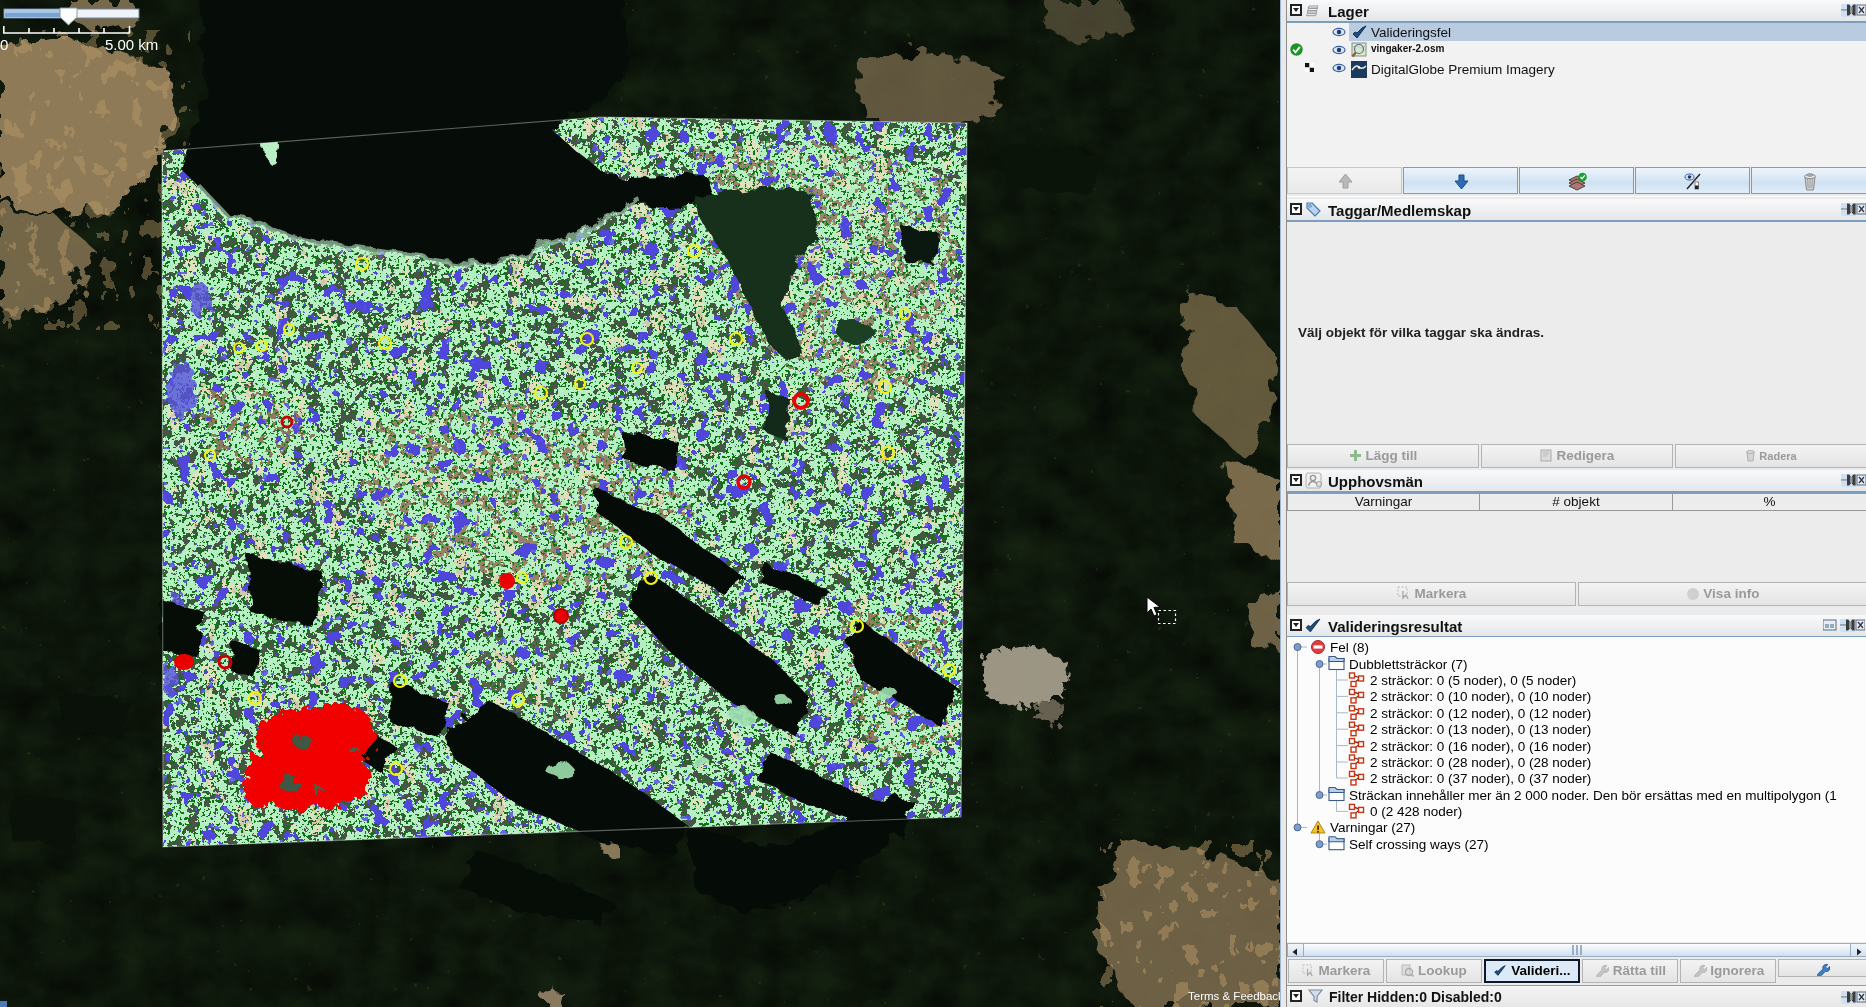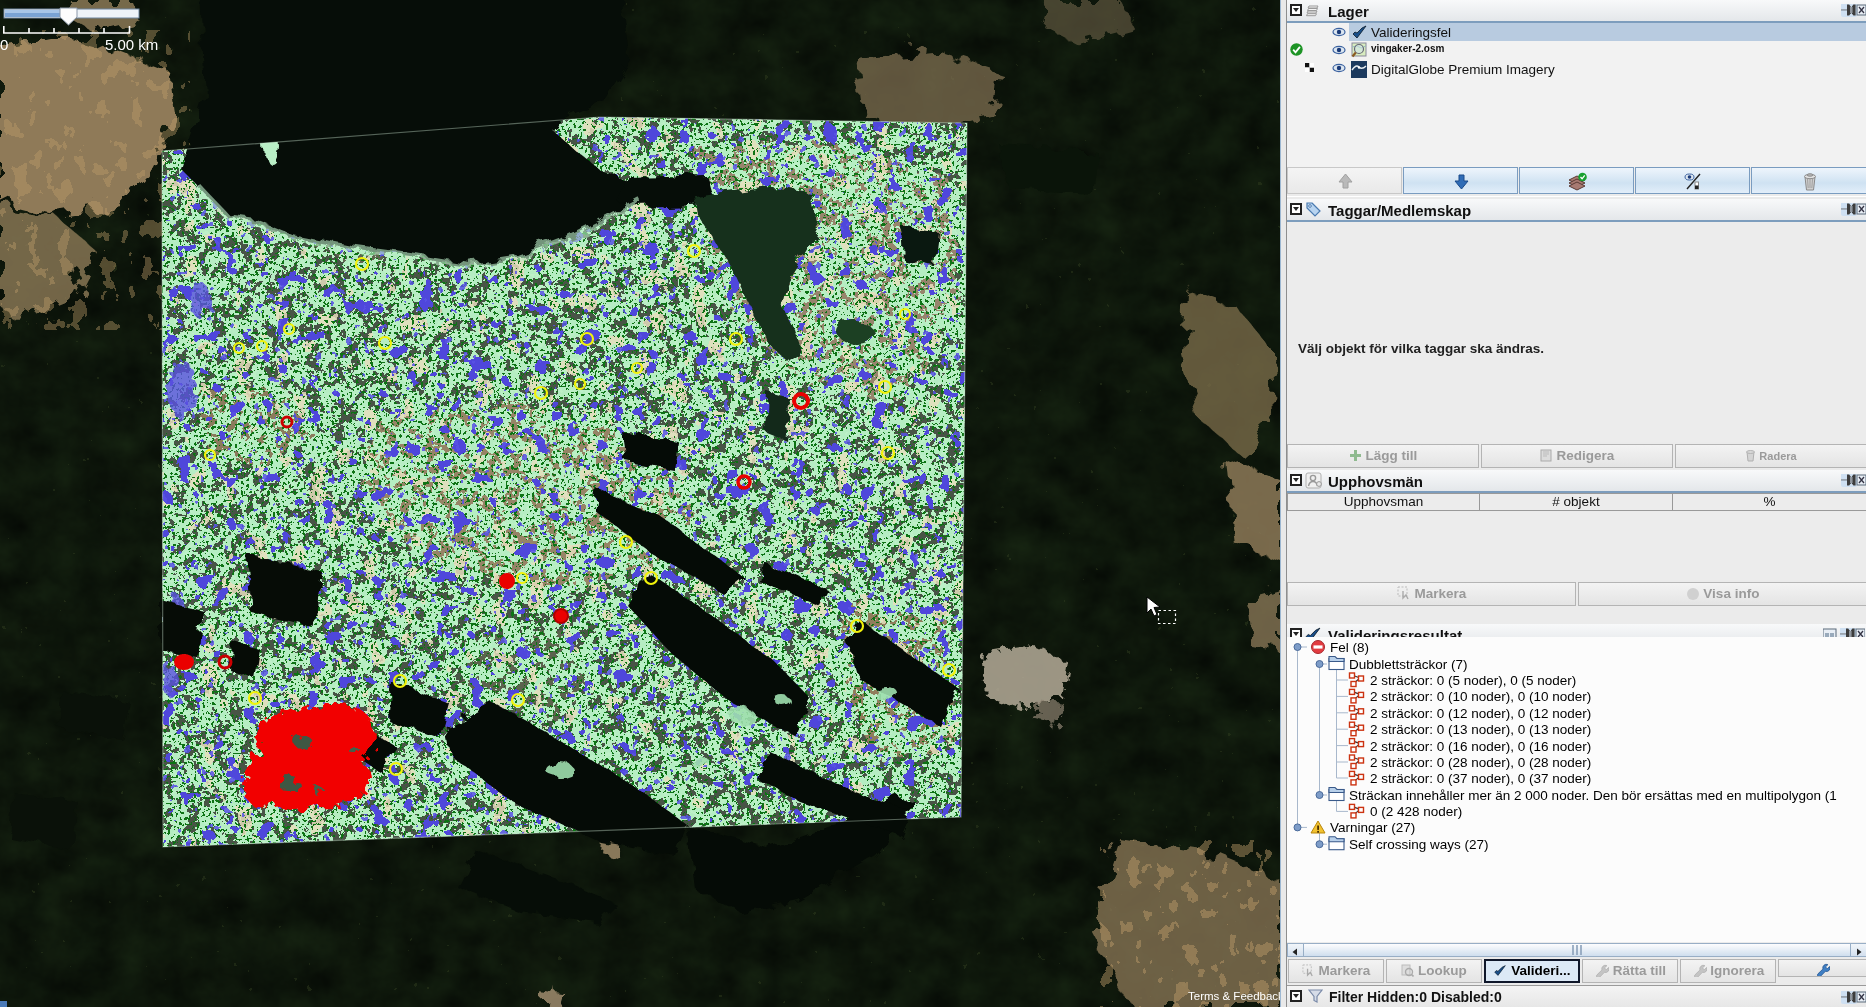--- a/index.html
+++ b/index.html
@@ -389,21 +389,21 @@
             <rect x="0" y="-1" width="16" height="14" rx="2" fill="#cfe0f2"></rect>
             <rect x="0" y="5" width="6" height="1.8" fill="#9aa4ae"></rect>
             <path d="M6,0.5 h2.2 l1.6,2.2 v6.6 l-1.6,2.2 h-2.2 z" fill="#3c3c3c"></path>
             <path d="M14.6,0.5 h-2.2 l-1.6,2.2 v6.6 l1.6,2.2 h2.2 z" fill="#3c3c3c"></path>
             <rect x="9" y="3" width="2.6" height="6" fill="#8f969e"></rect>
             <rect x="16" y="1" width="9" height="10" fill="#e8eef5" stroke="#5a6a7a"></rect>
             <path d="M18,3 l5,6 M23,3 l-5,6" stroke="#334" stroke-width="1.3"></path>
           </svg>
     </div>
     <div style="position:absolute;left:0;top:25px;width:580px;height:220px;background:#ececec;">
-      <div style="position:absolute;left:11px;top:119px;font-size:13.5px;font-weight:bold;color:#222;">Välj objekt för vilka taggar ska ändras.</div>
+      <div style="position:absolute;left:11px;top:103px;font-size:13.5px;font-weight:bold;color:#222;">Välj objekt för vilka taggar ska ändras.</div>
     </div>
     <div style="position:absolute;left:0;top:247px;width:580px;height:25px;">
       <div class="btn" style="position:absolute;left:0;top:0;width:192px;height:24px;font-size:13.5px;line-height:22px;">
         <svg style="vertical-align:-2px" width="13" height="13" viewBox="0 0 13 13">
               <path d="M5,1 h3 v4 h4 v3 h-4 v4 h-3 v-4 h-4 v-3 h4 z" fill="#8fba8f"></path>
             </svg> Lägg till</div>
       <div class="btn" style="position:absolute;left:194px;top:0;width:192px;height:24px;font-size:13.5px;line-height:22px;">
         <svg style="vertical-align:-2px" width="13" height="13" viewBox="0 0 13 13">
               <rect x="1" y="1" width="10" height="11" fill="#dcdcdc" stroke="#aaa"></rect>
               <path d="M3,3 h6 M3,5 h6 M3,7 h4" stroke="#bbb"></path>
@@ -430,40 +430,40 @@
             <rect x="0" y="-1" width="16" height="14" rx="2" fill="#cfe0f2"></rect>
             <rect x="0" y="5" width="6" height="1.8" fill="#9aa4ae"></rect>
             <path d="M6,0.5 h2.2 l1.6,2.2 v6.6 l-1.6,2.2 h-2.2 z" fill="#3c3c3c"></path>
             <path d="M14.6,0.5 h-2.2 l-1.6,2.2 v6.6 l1.6,2.2 h2.2 z" fill="#3c3c3c"></path>
             <rect x="9" y="3" width="2.6" height="6" fill="#8f969e"></rect>
             <rect x="16" y="1" width="9" height="10" fill="#e8eef5" stroke="#5a6a7a"></rect>
             <path d="M18,3 l5,6 M23,3 l-5,6" stroke="#334" stroke-width="1.3"></path>
           </svg>
     </div>
     <div style="position:absolute;left:0;top:25px;width:580px;height:19px;">
-      <div style="position:absolute;left:0;top:0;width:193px;height:18px;background:#ececec;border:1px solid #999;box-sizing:border-box;text-align:center;font-size:13.5px;color:#111;">Upphovsman</div>
+      <div style="position:absolute;left:0;top:0;width:193px;height:18px;background:#ececec;border:1px solid #999;box-sizing:border-box;text-align:center;font-size:13.5px;color:#111;">Varningar</div>
       <div style="position:absolute;left:193px;top:0;width:193px;height:18px;background:#ececec;border:1px solid #999;border-left:none;box-sizing:border-box;text-align:center;font-size:13.5px;color:#111;"># objekt</div>
       <div style="position:absolute;left:386px;top:0;width:194px;height:18px;background:#ececec;border:1px solid #999;border-left:none;box-sizing:border-box;text-align:center;font-size:13.5px;color:#111;">%</div>
     </div>
     <div style="position:absolute;left:0;top:44px;width:580px;height:68px;background:#ececec;"></div>
     <div style="position:absolute;left:0;top:114px;width:580px;height:25px;">
       <div class="btn" style="position:absolute;left:0;top:0;width:289px;height:24px;font-size:13.5px;line-height:22px;">
         <svg style="vertical-align:-2px" width="14" height="14" viewBox="0 0 14 14">
               <rect x="1" y="1" width="9" height="9" fill="none" stroke="#bbb" stroke-dasharray="2 1.5"></rect>
               <path d="M6,5 l0,7 3,-3 2,4" fill="none" stroke="#aaa" stroke-width="1.4"></path>
             </svg> Markera</div>
       <div class="btn" style="position:absolute;left:291px;top:0;width:289px;height:24px;font-size:13.5px;line-height:22px;">
         <svg style="vertical-align:-3px" width="14" height="14" viewBox="0 0 14 14">
               <circle cx="7" cy="7" r="6" fill="#d0d0d0"></circle>
             </svg> Visa info</div>
     </div>
   </div>
 
   <div style="position:absolute;left:0;top:612px;width:580px;height:395px;">
-    <div class="phead" style="margin-top:12px;">
+    <div class="phead" style="margin-top:3px;">
       <span class="cbtn"></span>
       <svg style="position:absolute;left:17px;top:2px" width="18" height="17" viewBox="0 0 17 16">
             <path d="M2,10 L6,14 L15,2 L11,4 L6,9 L4,8 z" fill="#1a4f8a" stroke="#0a1a2a" stroke-width="0.8"></path>
           </svg>
       <span class="ttl">Valideringsresultat</span>
       <svg class="hico" style="position:absolute;left:536px;top:4px" width="42" height="13" viewBox="0 0 42 13">
             <rect x="0" y="1" width="13" height="10" fill="#e8eef5" stroke="#5a6a7a"></rect>
             <rect x="2" y="5" width="4" height="4" fill="#9ab"></rect>
             <rect x="7" y="5" width="4" height="4" fill="#9ab"></rect>
             <g transform="translate(17,0)">

